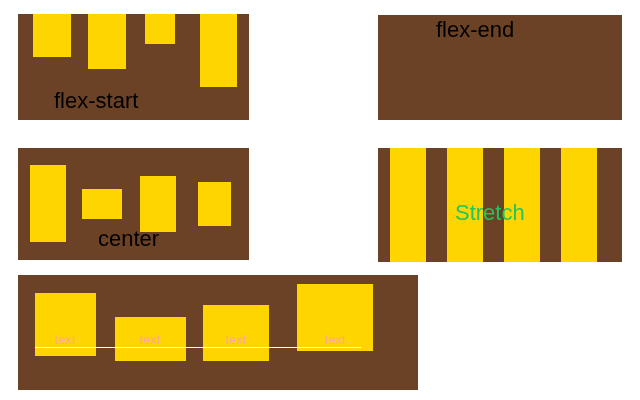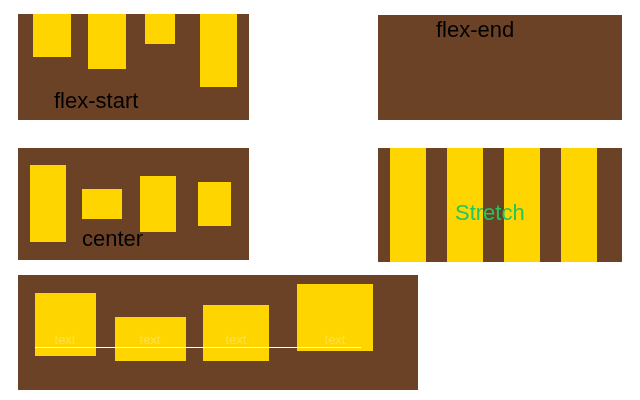--- a/index.html
+++ b/index.html
@@ -11,26 +11,26 @@
   .p-flex-start{left:18px;top:14px;width:231px;height:106px;}
   .p-flex-end{left:378px;top:15px;width:244px;height:105px;}
   .p-center{left:18px;top:148px;width:231px;height:112px;}
   .p-stretch{left:378px;top:148px;width:244px;height:114px;}
   .p-baseline{left:18px;top:275px;width:400px;height:115px;}
   .bar{position:absolute;background:#ffd500;}
   .label{position:absolute;font-size:22px;color:#000000;white-space:nowrap;}
   .label.light{color:#22c55e;}
   .fs-label{left:36px;bottom:6px;}
   .fe-label{left:58px;top:2px;}
-  .c-label{left:64px;bottom:8px;}
+  .c-label{left:80px;bottom:8px;}
   .st-label{left:77px;top:52px;}
   .bl-label{left:178px;bottom:6px;}
   .bline{position:absolute;left:17px;top:72px;width:326px;height:1px;background:#ffffff;}
   .txt{
-    position:absolute;top:58px;font-size:13px;line-height:13px;color:#fde047;
+    position:absolute;top:58px;font-size:13px;line-height:13px;color:#fca5a5;
     transform:translateX(-50%);white-space:nowrap;
   }
 </style>
 </head>
 <body>
 
 <div class="canvas">
 
   <div class="panel p-flex-start">
     <div class="bar" style="left:15px;top:0;width:38px;height:43px"></div>

